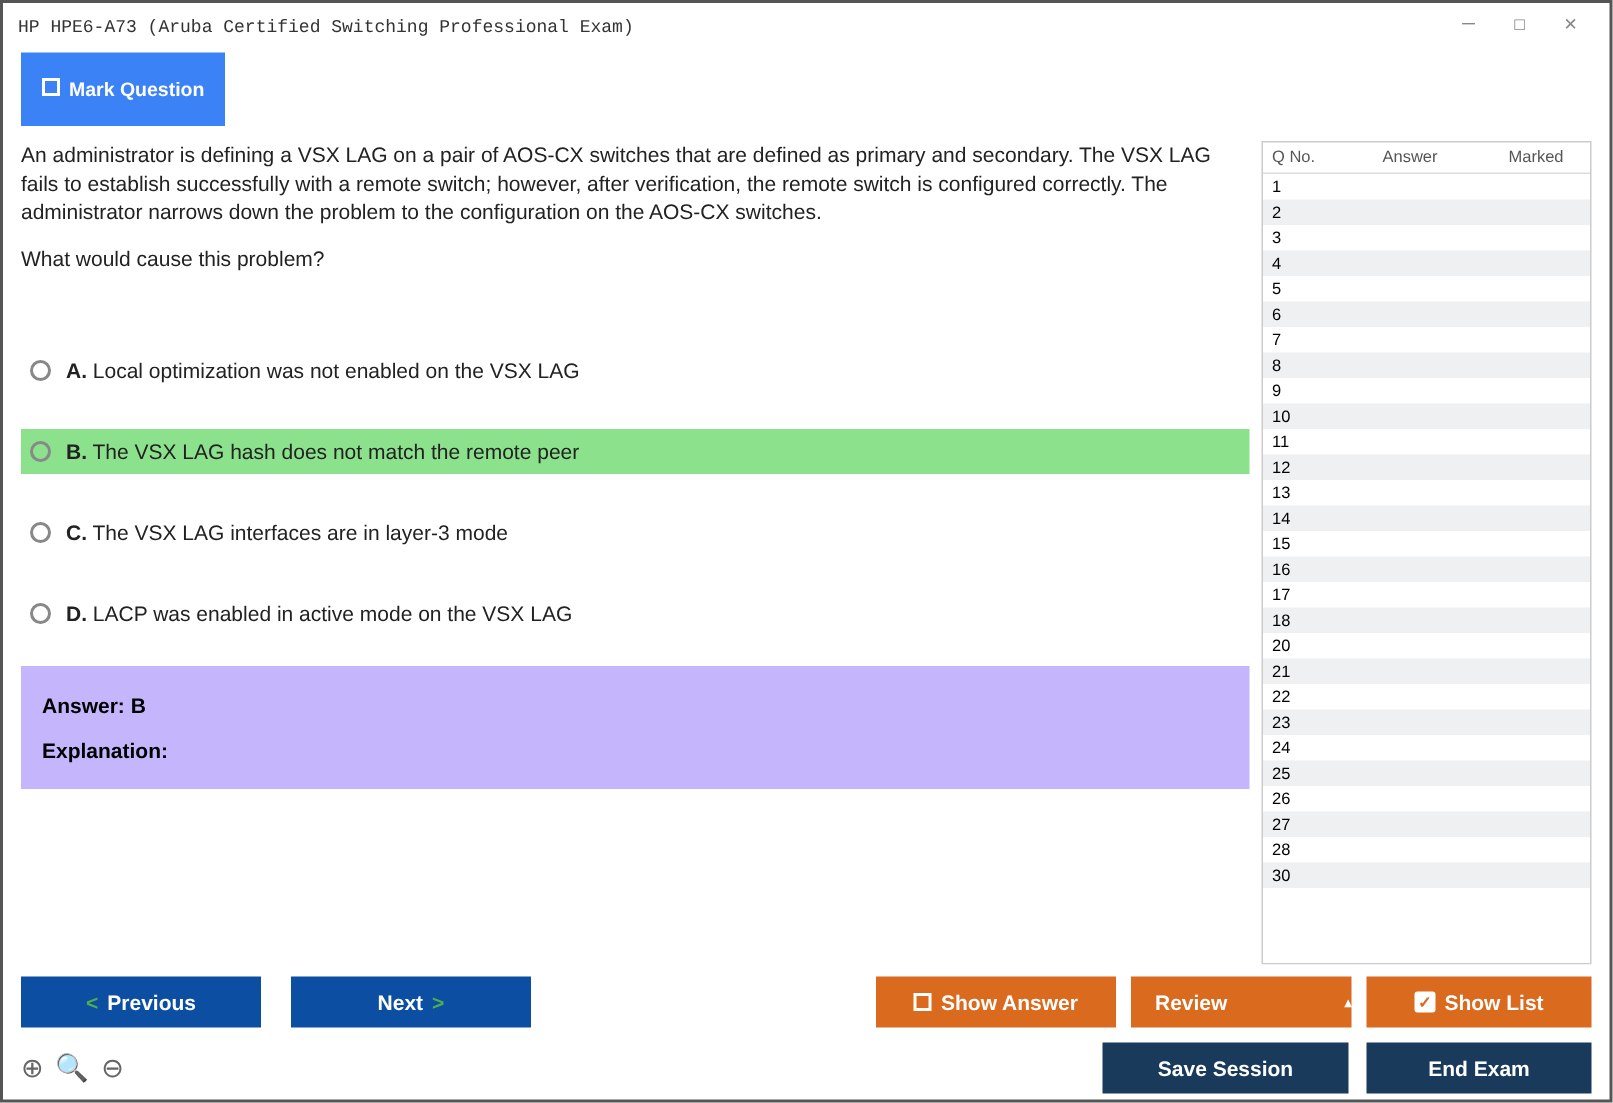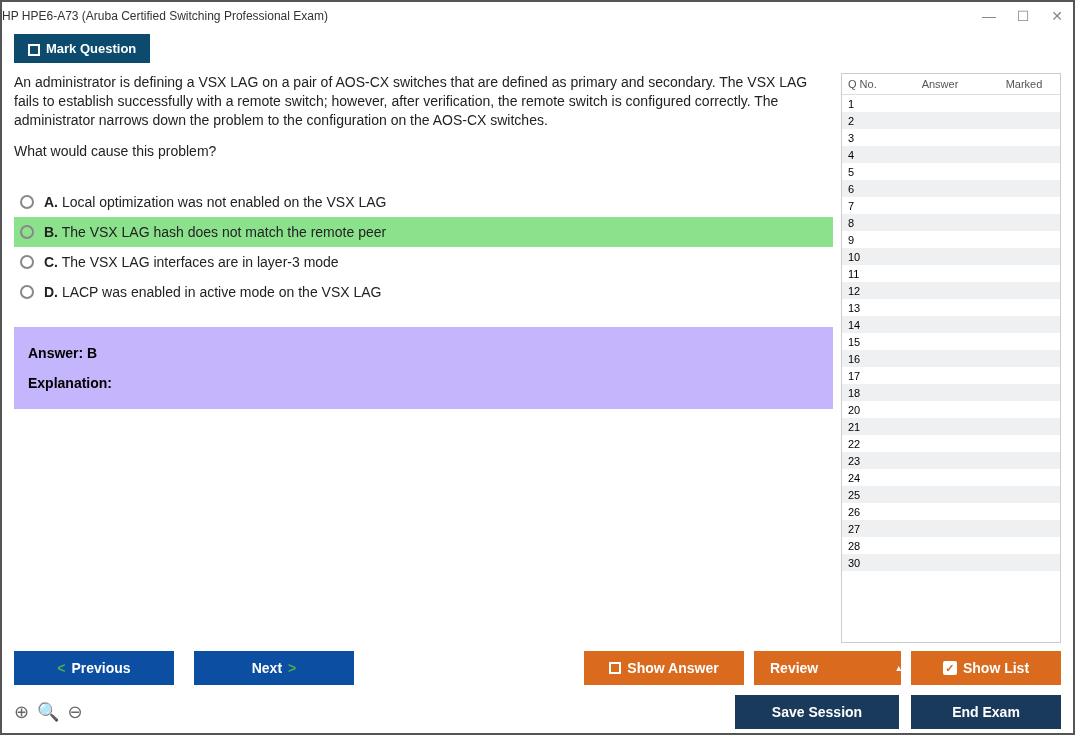--- a/index.html
+++ b/index.html
@@ -1,31 +1,31 @@
 <!DOCTYPE html>
 <html><head>
 <meta charset="utf-8">
 <style>
 * { box-sizing: border-box; margin: 0; padding: 0; }
 body { font-family: Arial, sans-serif; font-size: 13px; background: #fff; }
 .window { width: 1075px; height: 735px; border: 2px solid #555; display: flex; flex-direction: column; position: relative; }
-.titlebar { display: flex; align-items: center; padding: 6px 0; font-size: 12px; color: #333; }
+.titlebar { display: flex; align-items: flex-end; padding: 6px 10px; font-size: 12px; color: #333; font-family: Liberation Mono, monospace; }
 .titlebar-text { flex: 1; }
 .win-controls { display: flex; gap: 18px; color: #888; font-size: 14px; padding-right: 8px; }
 .win-controls span { cursor: pointer; width: 16px; text-align: center; }
 .header-row { display: flex; align-items: center; padding: 4px 12px 10px 12px; }
-.mark-btn { background: #0c4a6e; color: #fff; border: none; padding: 7px 14px; font-size: 13px; font-weight: bold; display: flex; align-items: flex-end; gap: 6px; cursor: pointer; }
+.mark-btn { background: #3b82f6; color: #fff; border: none; padding: 17px 14px; font-size: 13px; font-weight: bold; display: flex; align-items: flex-start; gap: 6px; cursor: pointer; }
 .mark-btn .box { width: 12px; height: 12px; border: 2px solid #fff; display: inline-block; }
 .q-counter { flex: 1; text-align: center; font-size: 19px; font-weight: bold; color: #222; margin-left: -140px; }
 .main { flex: 1; display: flex; overflow: hidden; padding: 0 12px; gap: 8px; }
 .content { flex: 1; display: flex; flex-direction: column; }
 .question-text { font-size: 14px; color: #222; line-height: 1.35; margin-bottom: 14px; }
 .question-text p { margin-bottom: 12px; }
 .options { display: flex; flex-direction: column; }
-.option { display: flex; align-items: center; padding: 7px 6px; font-size: 14px; color: #222; cursor: pointer; gap: 10px; }
+.option { display: flex; align-items: center; padding: 7px 6px; font-size: 14px; color: #222; cursor: pointer; gap: 10px; margin-top: 24px; }
 .option.selected { background: #8ce28c; }
 .radio { width: 14px; height: 14px; border: 2px solid #888; border-radius: 50%; flex-shrink: 0; }
 .option .letter { font-weight: bold; }
 .answer-box { background: #c4b5fd; padding: 18px 14px; margin-top: 20px; }
 .answer-box .ans { font-weight: bold; font-size: 14px; margin-bottom: 14px; }
 .answer-box .exp { font-weight: bold; font-size: 14px; }
 .sidebar { width: 220px; border: 1px solid #ccc; display: flex; flex-direction: column; }
 .sb-header { display: flex; font-size: 11px; color: #555; padding: 4px 6px; border-bottom: 1px solid #ddd; }
 .sb-header .c1 { width: 38px; }
 .sb-header .c2 { flex: 1; text-align: center; }

